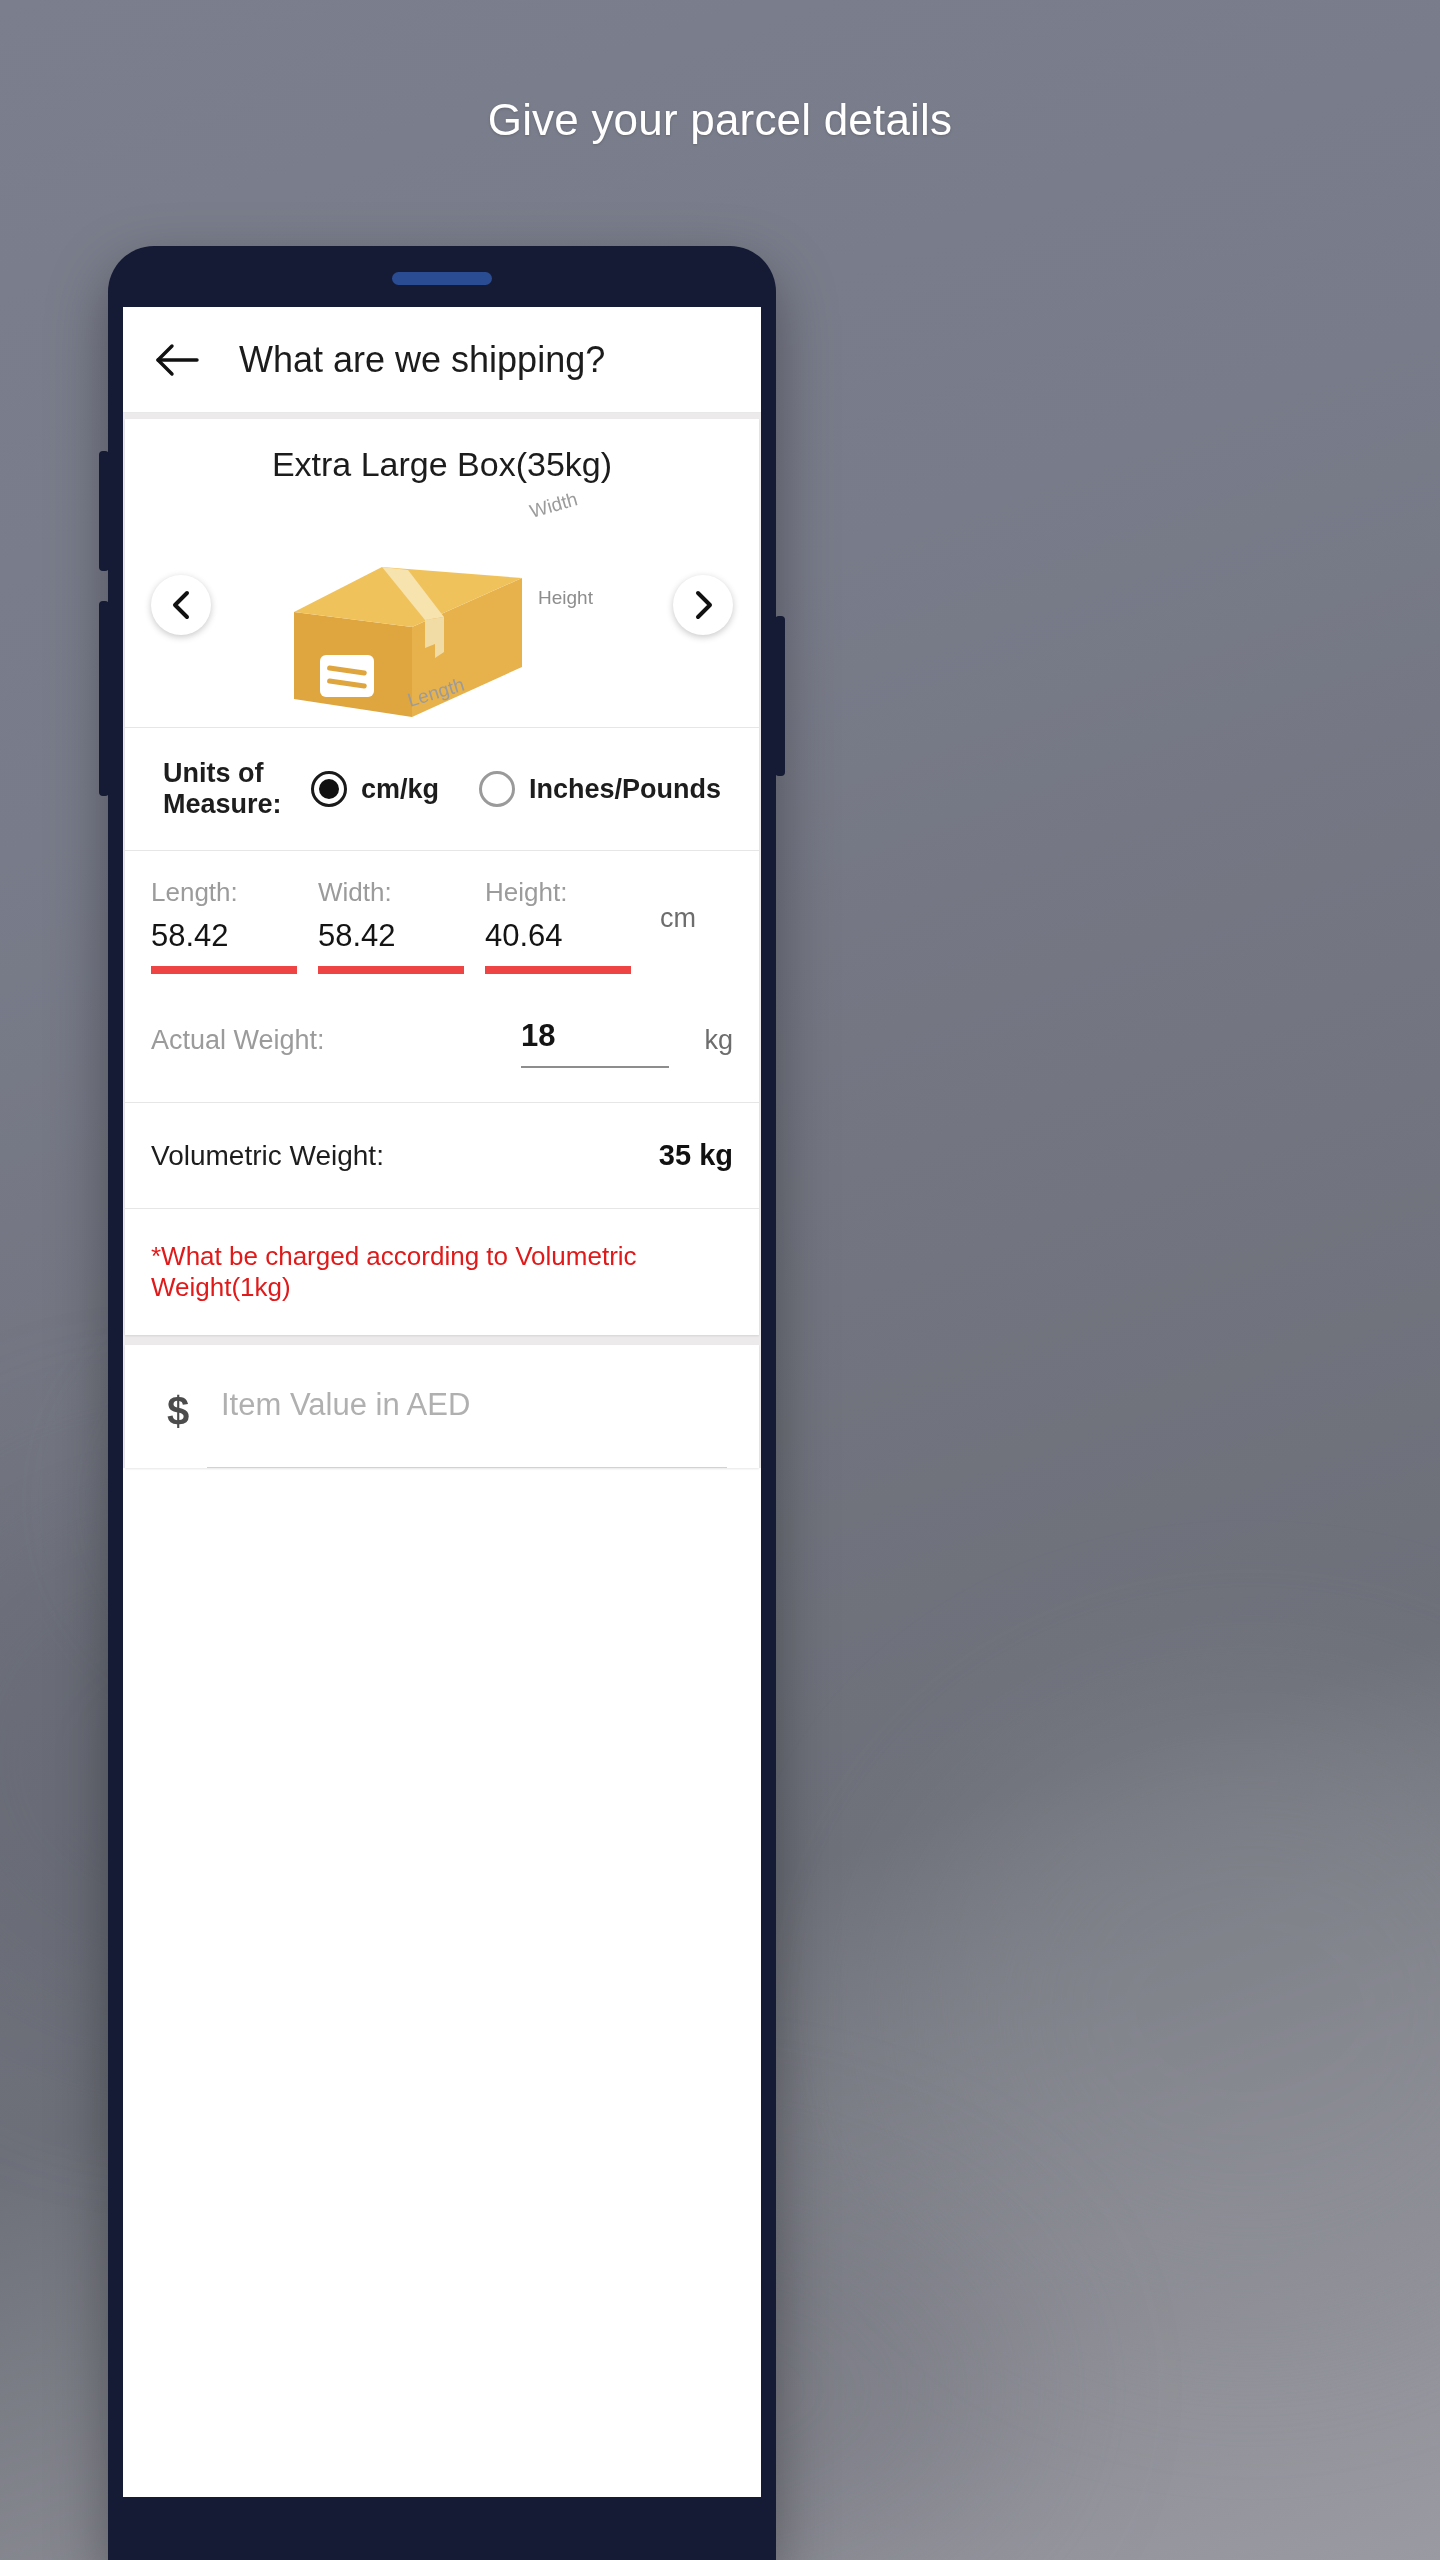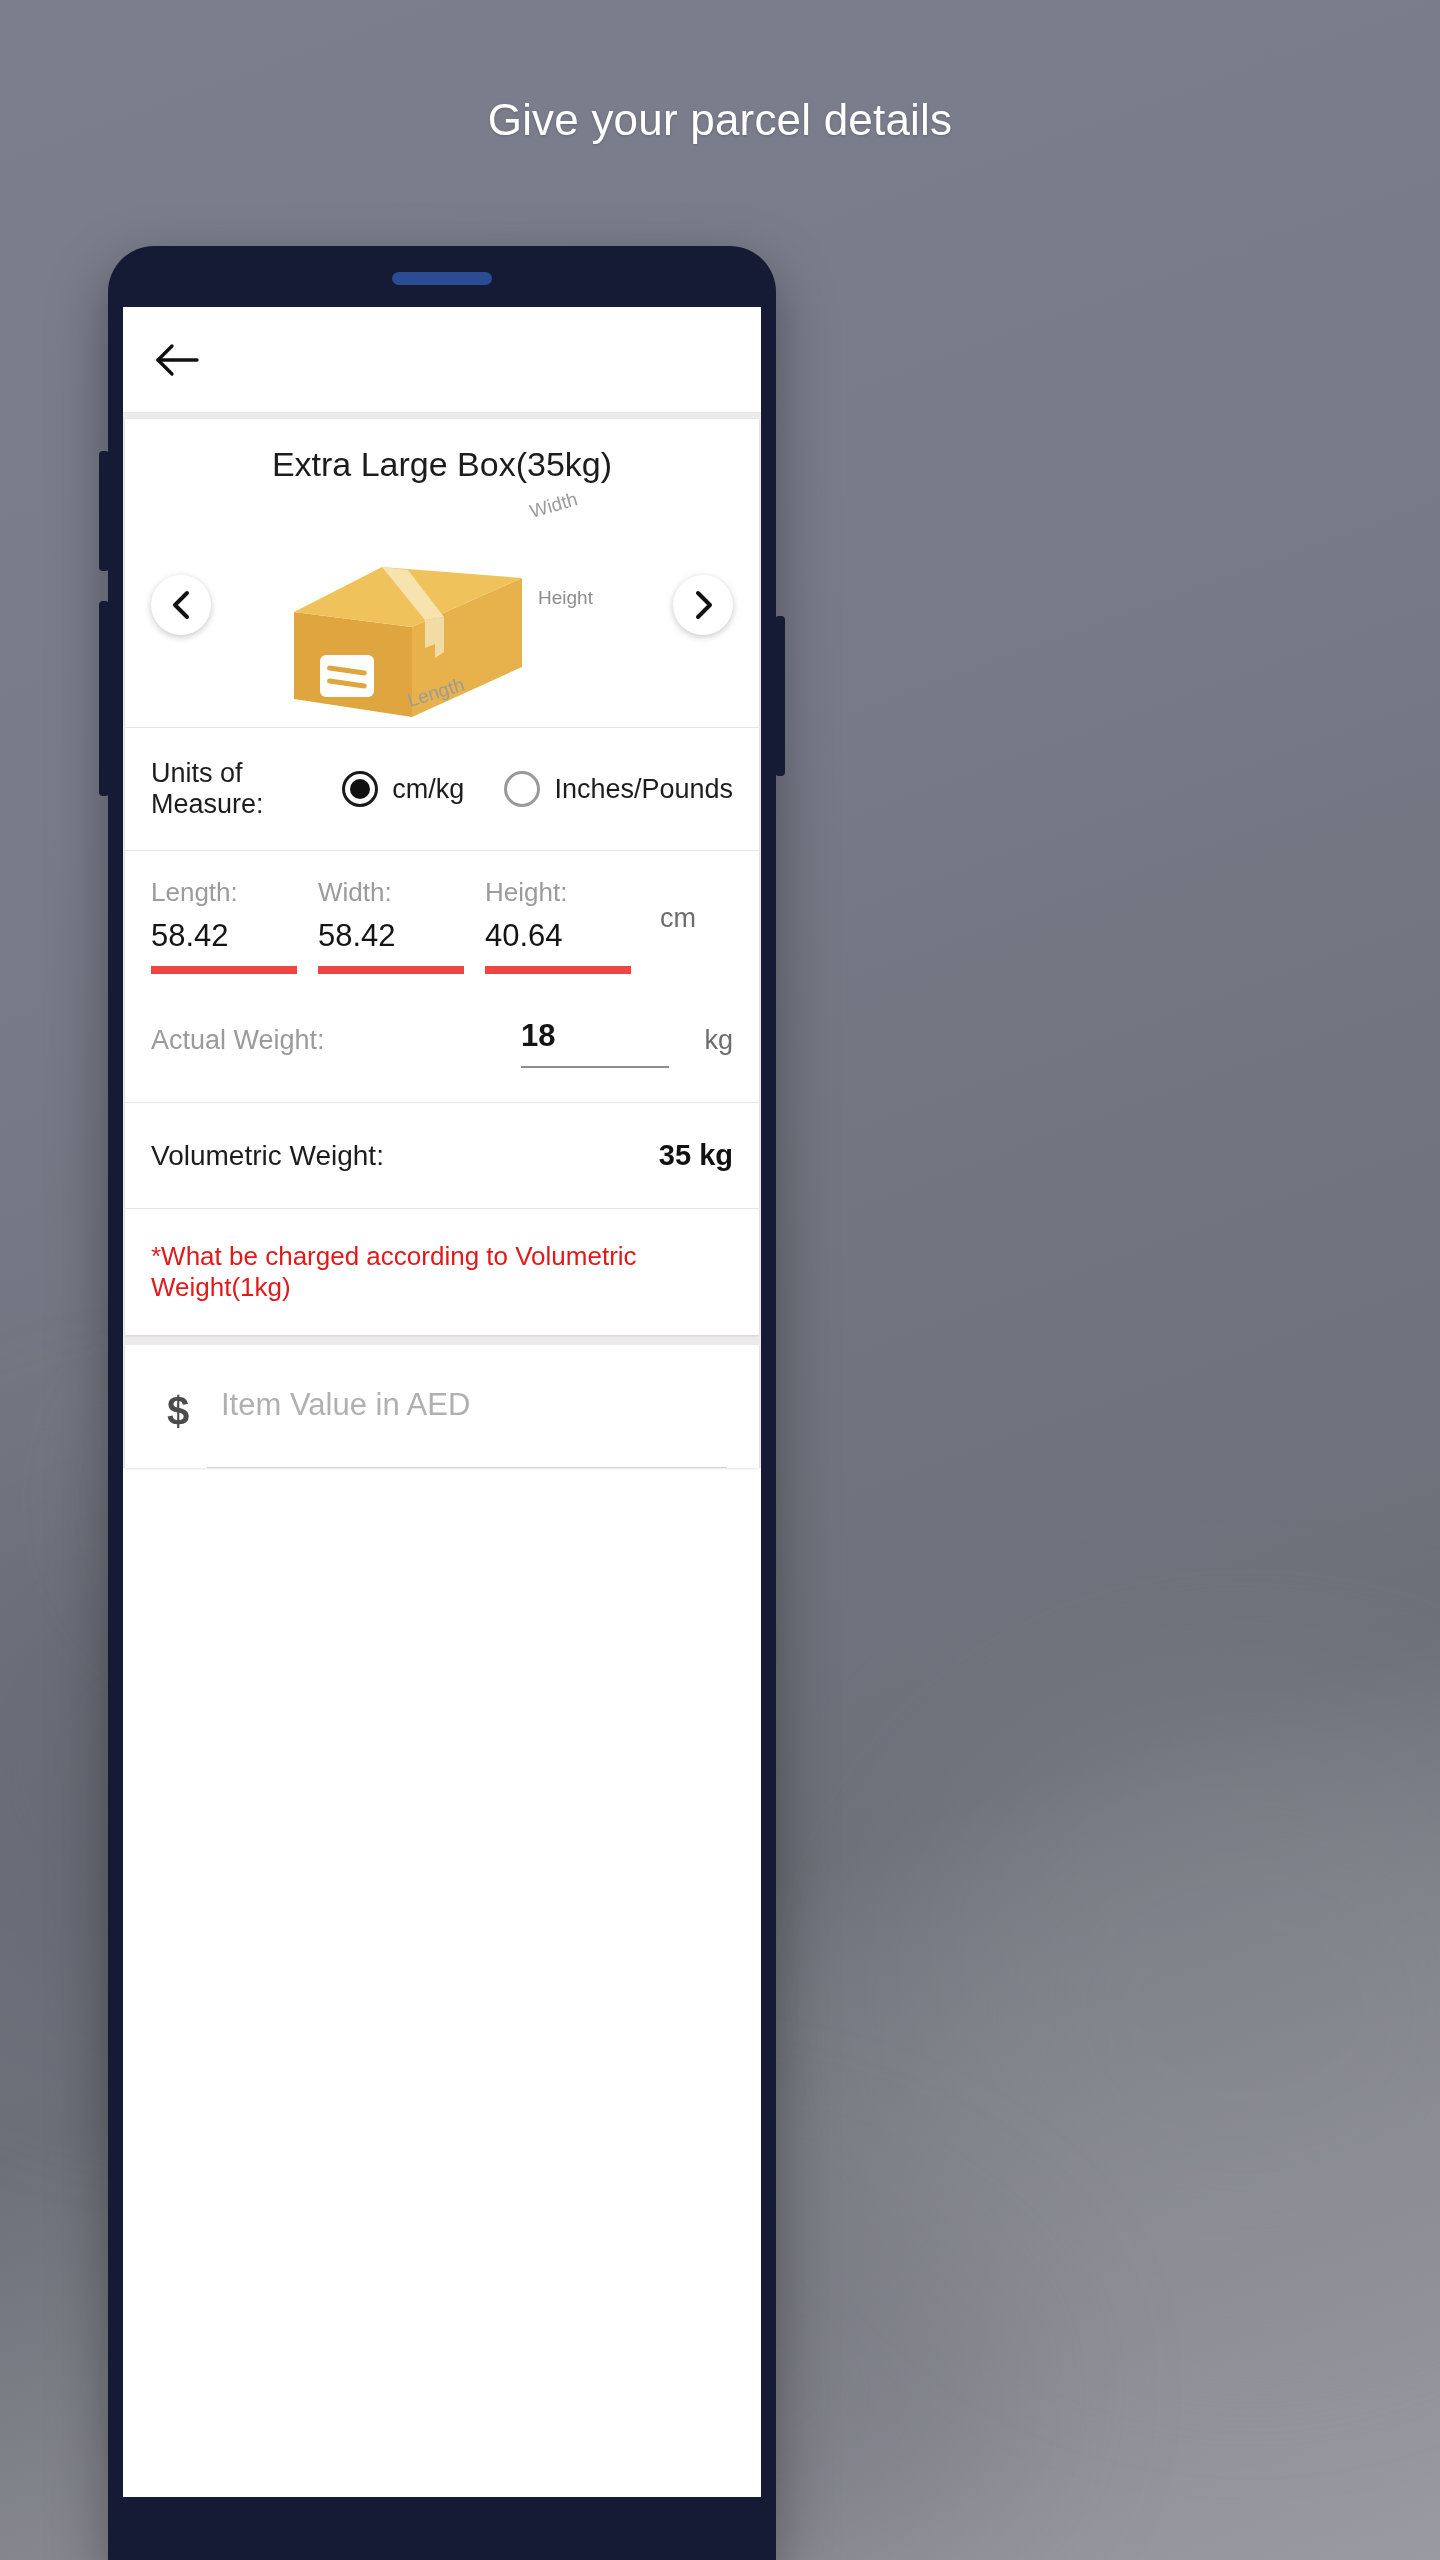--- a/index.html
+++ b/index.html
@@ -118,21 +118,21 @@
   }
   .nav-btn.prev { left: 26px; }
   .nav-btn.next { right: 26px; }
   .chev { width: 22px; height: 30px; }
 
   .divider { height: 1px; background: #e6e6e6; }
 
   
   .units-row {
     display: flex; align-items: center;
-    padding: 30px 26px; gap: 0;
+    padding: 30px 38px; gap: 0; font-weight: bold;
   }
   .units-label { font-size: 27px; color: #1d1d1d; }
   .radio-group { display: flex; align-items: center; gap: 14px; margin-left: 26px; cursor: pointer; }
   .radio {
     width: 36px; height: 36px; border-radius: 50%;
     border: 3px solid #1a1a1a; position: relative; flex: none;
   }
   .radio.off { border-color: #9a9a9a; }
   .radio.on::after {
     content: ""; position: absolute; left: 50%; top: 50%;
@@ -222,20 +222,21 @@
   <div class="side-btn right-a"></div>
 
   <div class="screen">
 
 
     <div class="appbar">
       <svg class="back-arrow" viewBox="0 0 44 34">
         <path d="M17 3 L3 17 L17 31" fill="none" stroke="#111" stroke-width="3.4" stroke-linecap="round" stroke-linejoin="round"></path>
         <line x1="3" y1="17" x2="42" y2="17" stroke="#111" stroke-width="3.4" stroke-linecap="round"></line>
       </svg>
+      <div class="appbar-title">What are we shipping?</div>
     </div>
 
     <div class="content">
 
       <div class="card">
 
         <div class="carousel">
           <div class="box-title">Extra Large Box(35kg)</div>
 
           <div class="box-stage">

